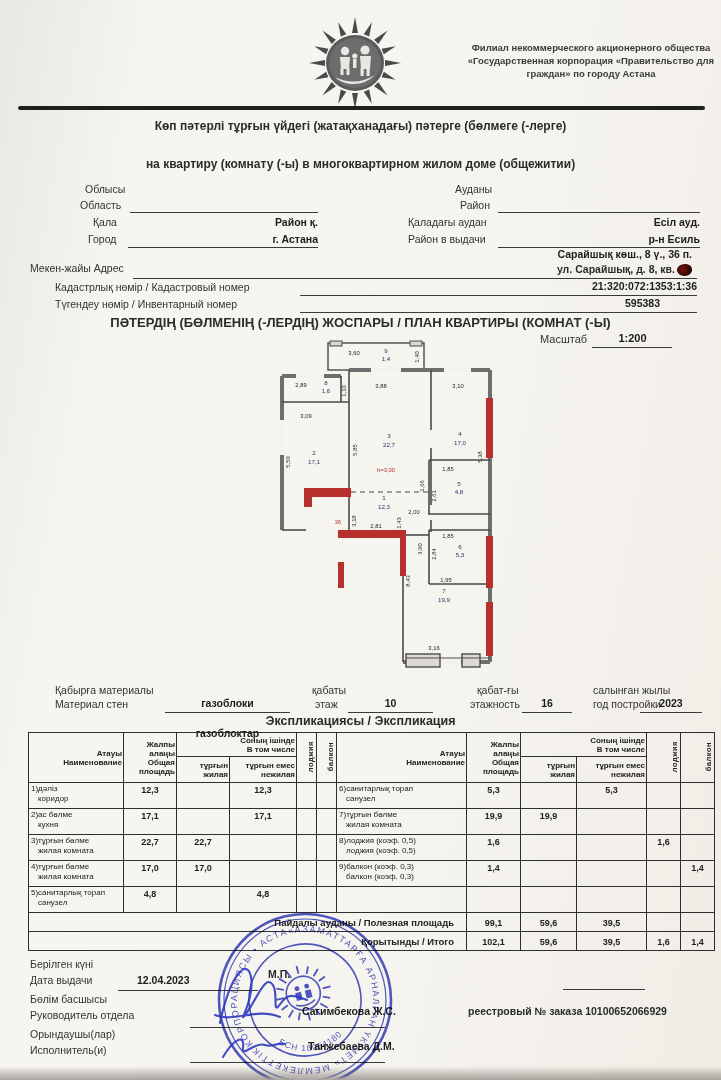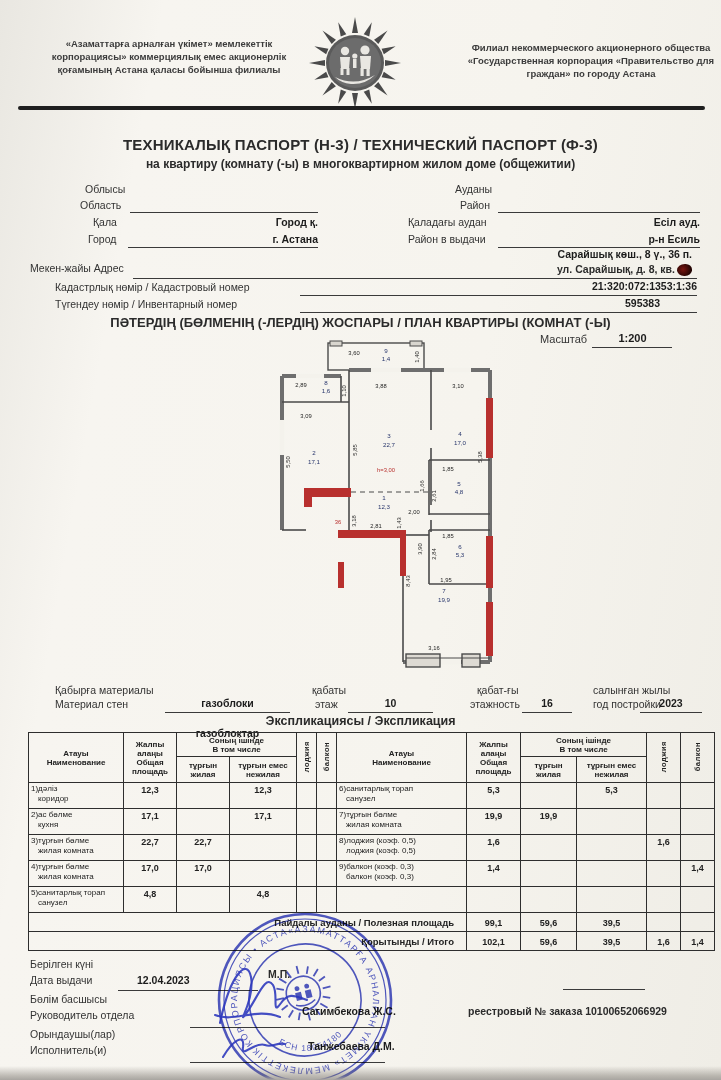--- a/index.html
+++ b/index.html
@@ -15,38 +15,37 @@
   .val{font-size:10.5px;font-weight:bold;color:#1c1c1c;}
   .hdrorg{font-size:9.5px;font-weight:bold;line-height:1.35;text-align:center;color:#3c3c3c;}
   .rule{position:absolute;left:18px;right:16px;height:3.5px;background:#1f1f1f;border-radius:2px;}
   .title1{font-size:12px;font-weight:bold;}
   .title2{font-size:15px;font-weight:bold;letter-spacing:.2px;}
   .blob{display:inline-block;width:15px;height:12px;margin-left:2px;vertical-align:middle;
     background:radial-gradient(circle at 40% 45%,#7a1510 0%,#240503 70%);border-radius:55% 45% 50% 50%;}
   
   table.expl{border-collapse:collapse;table-layout:fixed;font-size:8px;color:#222;}
   table.expl th,table.expl td{border:1px solid #2e2e2e;padding:1px 2px;vertical-align:top;overflow:hidden;}
-  table.expl th{font-weight:bold;vertical-align:middle;text-align:center;padding:1px;}
+  table.expl th{font-weight:bold;vertical-align:middle;text-align:right;padding:1px;}
   table.expl td.num{text-align:center;font-weight:bold;font-size:9px;padding-top:2px;}
   table.expl td.nm{font-size:8px;line-height:1.25;}
   table.expl td.nm .l2{display:block;margin-left:7px;}
   .vert{writing-mode:vertical-rl;transform:rotate(180deg);margin:0 auto;font-weight:bold;font-size:7.5px;letter-spacing:.5px;}
   tr.tot td{height:15px;vertical-align:middle;font-weight:bold;font-size:9px;}
   tr.tot td.tlab{text-align:right;padding-right:12px;font-size:9.5px;}
   
   .planlbl{font-family:"Liberation Sans",sans-serif;}
   .paper-edge{position:absolute;left:0;right:0;bottom:0;height:14px;
     background:linear-gradient(180deg,rgba(120,115,108,0) 0%,rgba(120,115,108,.45) 70%,#a8a5a0 100%);}
 </style>
 </head>
 <body>
 
 <div class="page">
 
-  <div class="abs hdrorg" style="left:35px;top:38px;width:268px;">«Азаматтарға арналған үкімет» мемлекеттік корпорациясы» коммерциялық емес акционерлік қоғамының Астана қаласы бойынша филиалы</div>
 
   <svg class="abs" style="left:307px;top:16px;" width="96" height="94" viewBox="0 0 96 94">
     <g transform="translate(48,47)">
       <g fill="#4a4a4a">
         <g id="ray">
             <polygon points="-3,-30 3,-30 0,-46"></polygon>
           </g>
         <g transform="rotate(22.5)">
             <polygon points="-3,-30 3,-30 0,-44"></polygon>
           </g>
@@ -109,33 +108,33 @@
           <circle cx="-0.2" cy="-7" r="2.6"></circle>
       </g>
       <path d="M-20,14 Q0,24 20,12 Q10,22 -4,21 Q-14,20 -20,14 Z" fill="#e9e7e2"></path>
     </g>
   </svg>
 
   <div class="abs hdrorg" style="left:450px;top:42px;width:282px;">Филиал некоммерческого акционерного общества «Государственная корпорация «Правительство для граждан» по городу Астана</div>
 
   <div class="rule" style="top:106px;"></div>
 
-  <div class="abs c title2" style="left:0;top:136px;width:721px;">ТЕХНИКАЛЫҚ ПАСПОРТ (Н-3) / ТЕХНИЧЕСКИЙ ПАСПОРТ (Ф-3)</div>
+  <div class="abs c title1" style="left:0;top:119px;width:721px;">Көп пәтерлі тұрғын үйдегі (жатақханадағы) пәтерге (бөлмеге (-лерге)</div>
   <div class="abs c title1" style="left:0;top:157px;width:721px;">на квартиру (комнату (-ы) в многоквартирном жилом доме (общежитии)</div>
 
   <div class="abs lbl" style="left:85px;top:183px;">Облысы</div>
   <div class="abs lbl" style="left:455px;top:183px;">Ауданы</div>
 
   <div class="abs lbl" style="left:80px;top:199px;">Область</div>
   <div class="fline" style="left:130px;top:211px;width:188px;"></div>
   <div class="abs lbl" style="left:460px;top:199px;">Район</div>
   <div class="fline" style="left:498px;top:211px;width:202px;"></div>
 
   <div class="abs lbl" style="left:93px;top:216px;">Қала</div>
-  <div class="abs val r" style="left:200px;top:216px;width:118px;">Город қ.</div>
+  <div class="abs val r" style="left:200px;top:216px;width:118px;">Район қ.</div>
   <div class="abs lbl" style="left:408px;top:216px;">Қаладағы аудан</div>
   <div class="abs val r" style="left:580px;top:216px;width:120px;">Есіл ауд.</div>
 
   <div class="abs lbl" style="left:88px;top:233px;">Город</div>
   <div class="abs val r" style="left:200px;top:233px;width:118px;">г. Астана</div>
   <div class="fline" style="left:128px;top:246px;width:190px;"></div>
   <div class="abs lbl" style="left:408px;top:233px;">Район в выдачи</div>
   <div class="abs val r" style="left:580px;top:233px;width:120px;">р-н Есиль</div>
   <div class="fline" style="left:498px;top:246px;width:202px;"></div>
 

